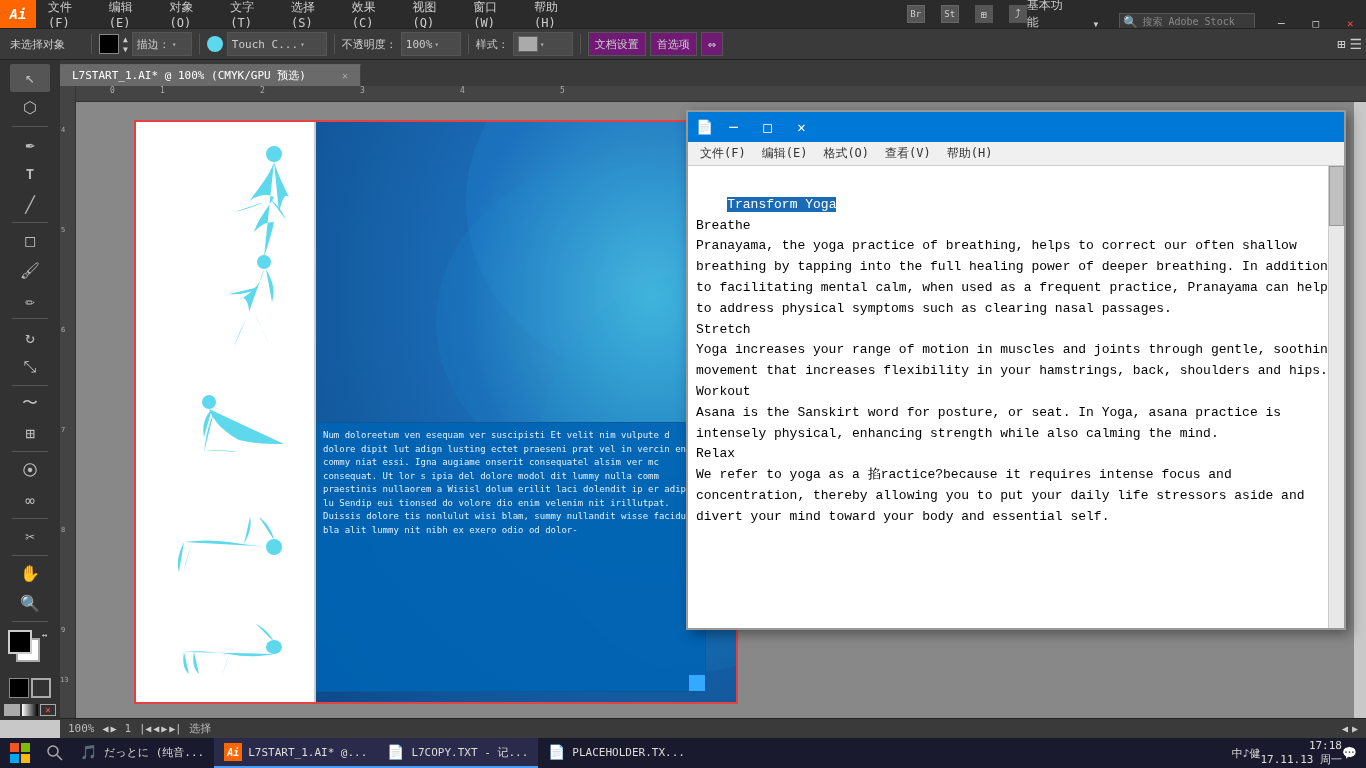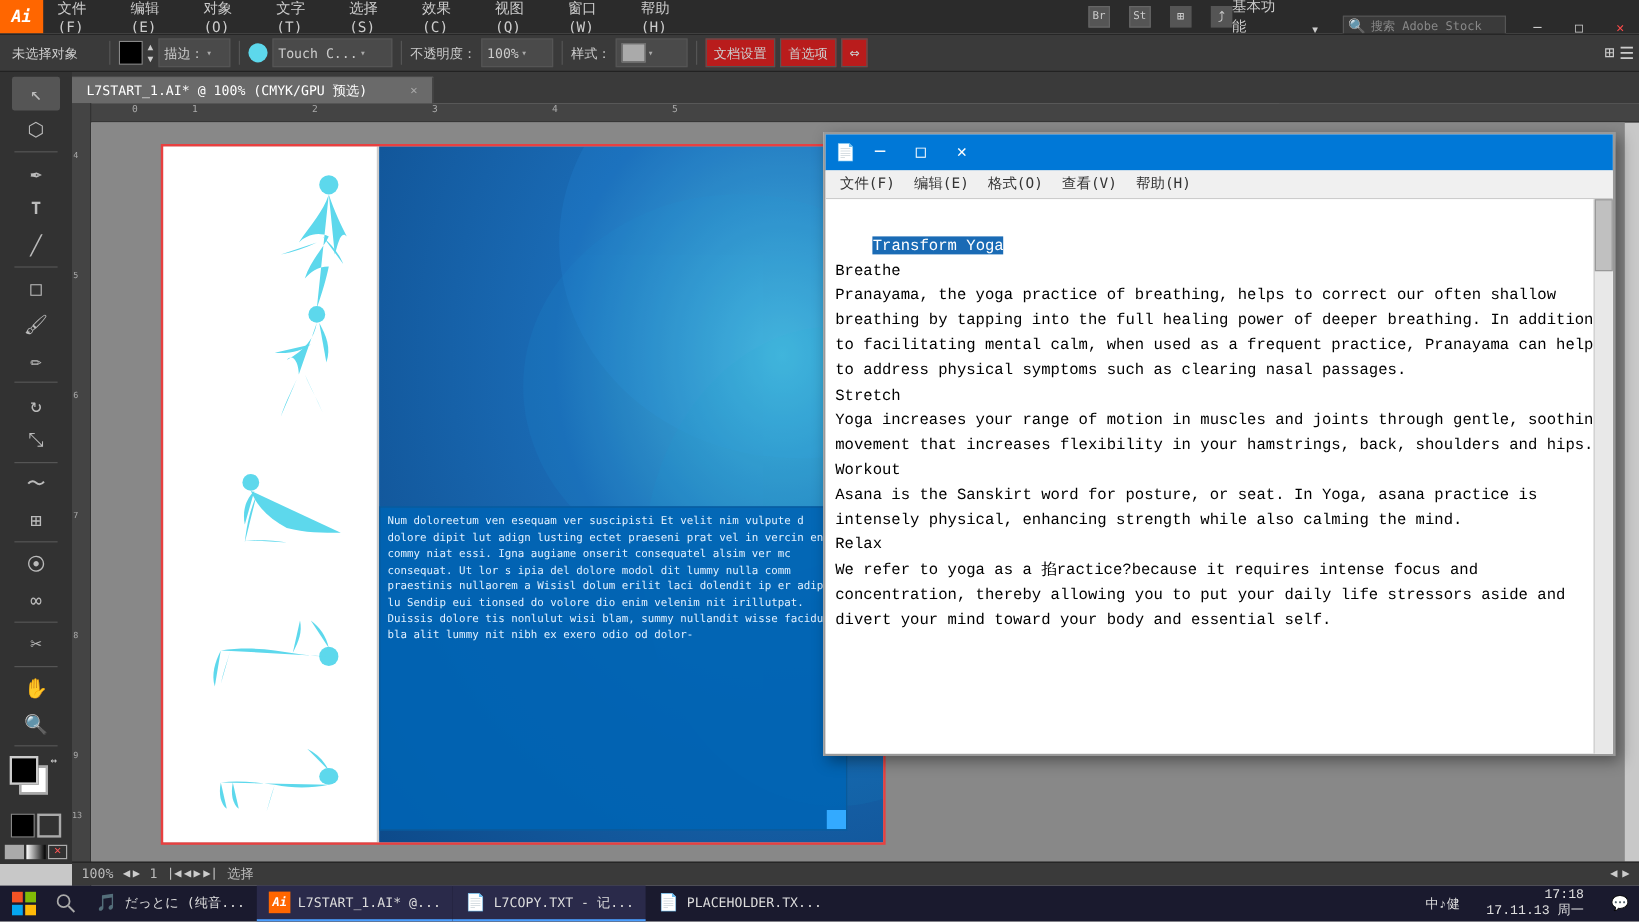--- a/index.html
+++ b/index.html
@@ -29,21 +29,21 @@
 
     
     #toolbar {
       position: absolute; top: 28px; left: 0; width: 100%; height: 32px;
       background: #3a3a3a; display: flex; align-items: center;
       border-top: 1px solid #222; border-bottom: 1px solid #222;
       padding: 0 4px; gap: 4px;
     }
     .toolbar-sep { width: 1px; height: 20px; background: #555; margin: 0 3px; }
     .toolbar-item {
-      height: 24px; padding: 0 6px; background: #b91c1c;
+      height: 24px; padding: 0 6px; background: #701a75;
       border: 1px solid #555; color: #ccc; font-size: 11px;
       display: flex; align-items: center; cursor: pointer; white-space: nowrap;
     }
     .color-swatch { width: 20px; height: 20px; background: #000; border: 1px solid #888; }
     .toolbar-dropdown {
       height: 24px; padding: 0 4px; background: #4a4a4a;
       border: 1px solid #555; color: #ccc; font-size: 11px;
       display: flex; align-items: center; gap: 2px; cursor: pointer; min-width: 60px;
     }
     .dd-arrow { font-size: 8px; color: #aaa; }
@@ -133,21 +133,21 @@
       position: absolute; bottom: 0; left: 0; width: 100%; height: 30px;
       background: #1a1a2e; display: flex; align-items: center;
     }
     .taskbar-start { width: 40px; height: 30px; display: flex; align-items: center; justify-content: center; cursor: pointer; }
     .taskbar-item {
       height: 30px; padding: 0 10px; display: flex; align-items: center; gap: 6px;
       cursor: pointer; color: #ddd; font-size: 11px; border-bottom: 2px solid transparent;
     }
     .taskbar-item.active { border-bottom: 2px solid #4a9eff; background: #2a2a4a; }
     .taskbar-icon { width: 18px; height: 18px; display: flex; align-items: center; justify-content: center; font-size: 14px; }
-    .taskbar-right { margin-left: auto; display: flex; align-items: center; gap: 22px; padding-right: 8px; font-family: Liberation Mono, monospace; }
+    .taskbar-right { margin-left: auto; display: flex; align-items: center; gap: 0; padding-right: 8px; }
     .taskbar-clock { text-align: right; }
     .taskbar-clock div { font-size: 11px; color: #ddd; line-height: 1.3; }
 
     
     #color-panel {
       position: absolute; top: 60px; right: 0; width: 300px; height: 26px;
       background: #3a3a3a; display: flex; align-items: center;
     }
     .panel-tab-btn {
       padding: 0 10px; height: 22px; background: #4a4a4a; color: #ccc; font-size: 11px;

